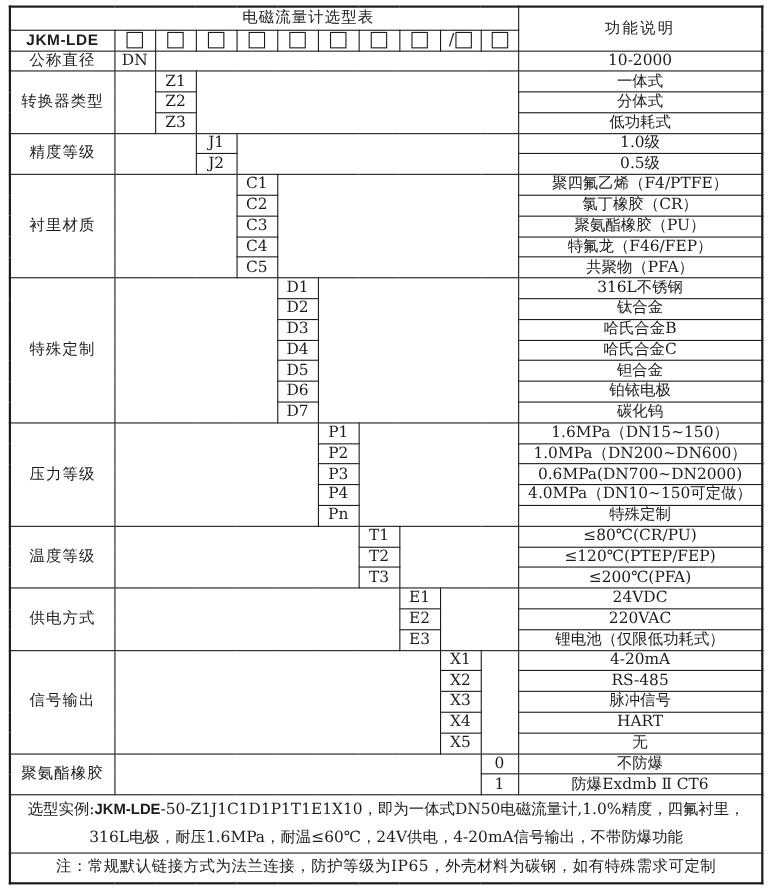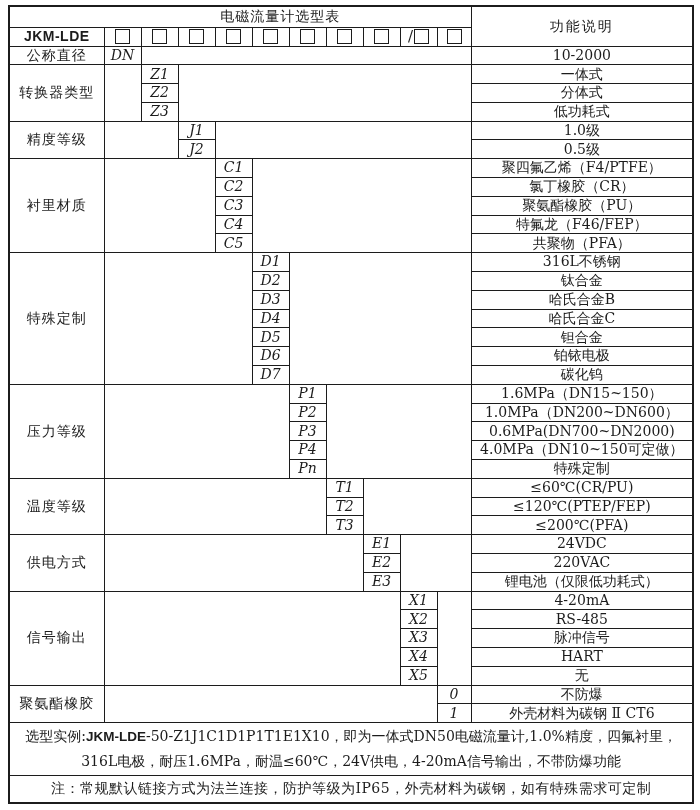--- a/index.html
+++ b/index.html
@@ -53,21 +53,21 @@
   td.cat {
     font-size: 15px;
     letter-spacing: 1px;
   }
   td.model-cell {
     font-family: "Liberation Sans", sans-serif;
     font-weight: bold;
     font-size: 14px;
     letter-spacing: 0.5px;
   }
-  td.code { font-size: 14px; font-style: italic; }
+  td.code { font-size: 14px; }
   td.desc { font-size: 14px; }
   span.cb {
     display: inline-block;
     width: 13px;
     height: 13px;
     border: 1.6px solid #1c1c1c;
     background: #ffffff;
     vertical-align: middle;
   }
   span.slash {
@@ -252,21 +252,21 @@
   <tr class="r">
     <td class="code">Pn</td>
     <td class="desc">特殊定制</td>
   </tr>
 
   <tr class="r">
     <td rowspan="3" class="cat">温度等级</td>
     <td colspan="6" rowspan="3"></td>
     <td class="code">T1</td>
     <td colspan="3" rowspan="3"></td>
-    <td class="desc">≤60℃(CR/PU)</td>
+    <td class="desc">≤80℃(CR/PU)</td>
   </tr>
   <tr class="r">
     <td class="code">T2</td>
     <td class="desc">≤120℃(PTEP/FEP)</td>
   </tr>
   <tr class="r">
     <td class="code">T3</td>
     <td class="desc">≤200℃(PFA)</td>
   </tr>
 
@@ -311,21 +311,21 @@
   </tr>
 
   <tr class="r">
     <td rowspan="2" class="cat">聚氨酯橡胶</td>
     <td colspan="9" rowspan="2"></td>
     <td class="code">0</td>
     <td class="desc">不防爆</td>
   </tr>
   <tr class="r">
     <td class="code">1</td>
-    <td class="desc">外壳材料为碳钢 Ⅱ CT6</td>
+    <td class="desc">防爆Exdmb Ⅱ CT6</td>
   </tr>
 
   <tr class="rex">
     <td colspan="12" class="example-cell"><span>选型实例:</span><span class="model-inline">JKM-LDE</span><span>-50-Z1J1C1D1P1T1E1X10，即为一体式DN50电磁流量计,1.0%精度，四氟衬里，</span><span class="line2">316L电极，耐压1.6MPa，耐温≤60℃，24V供电，4-20mA信号输出，不带防爆功能</span></td>
   </tr>
 
   <tr class="rnote">
     <td colspan="12" class="note-cell">注：常规默认链接方式为法兰连接，防护等级为IP65，外壳材料为碳钢，如有特殊需求可定制</td>
   </tr>
 </tbody>

